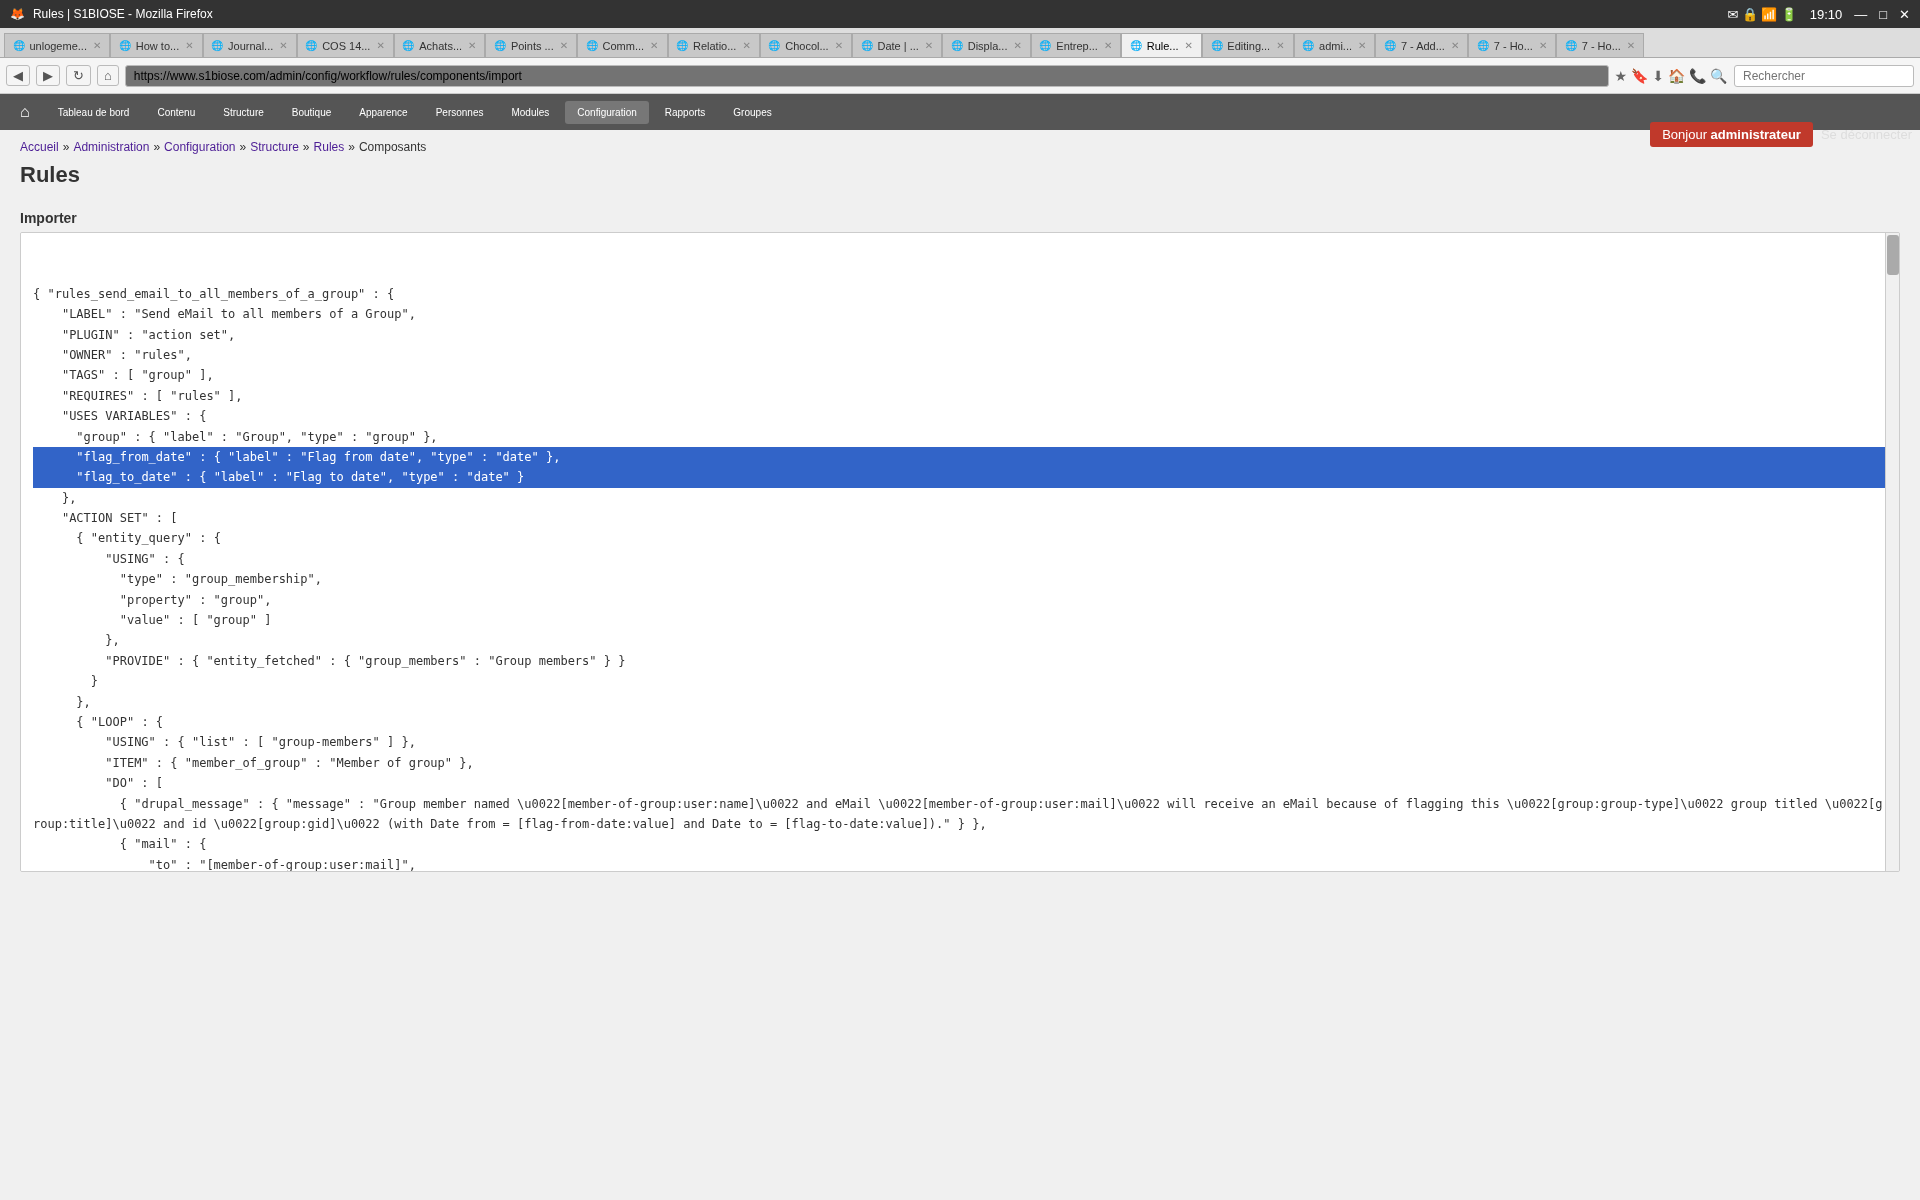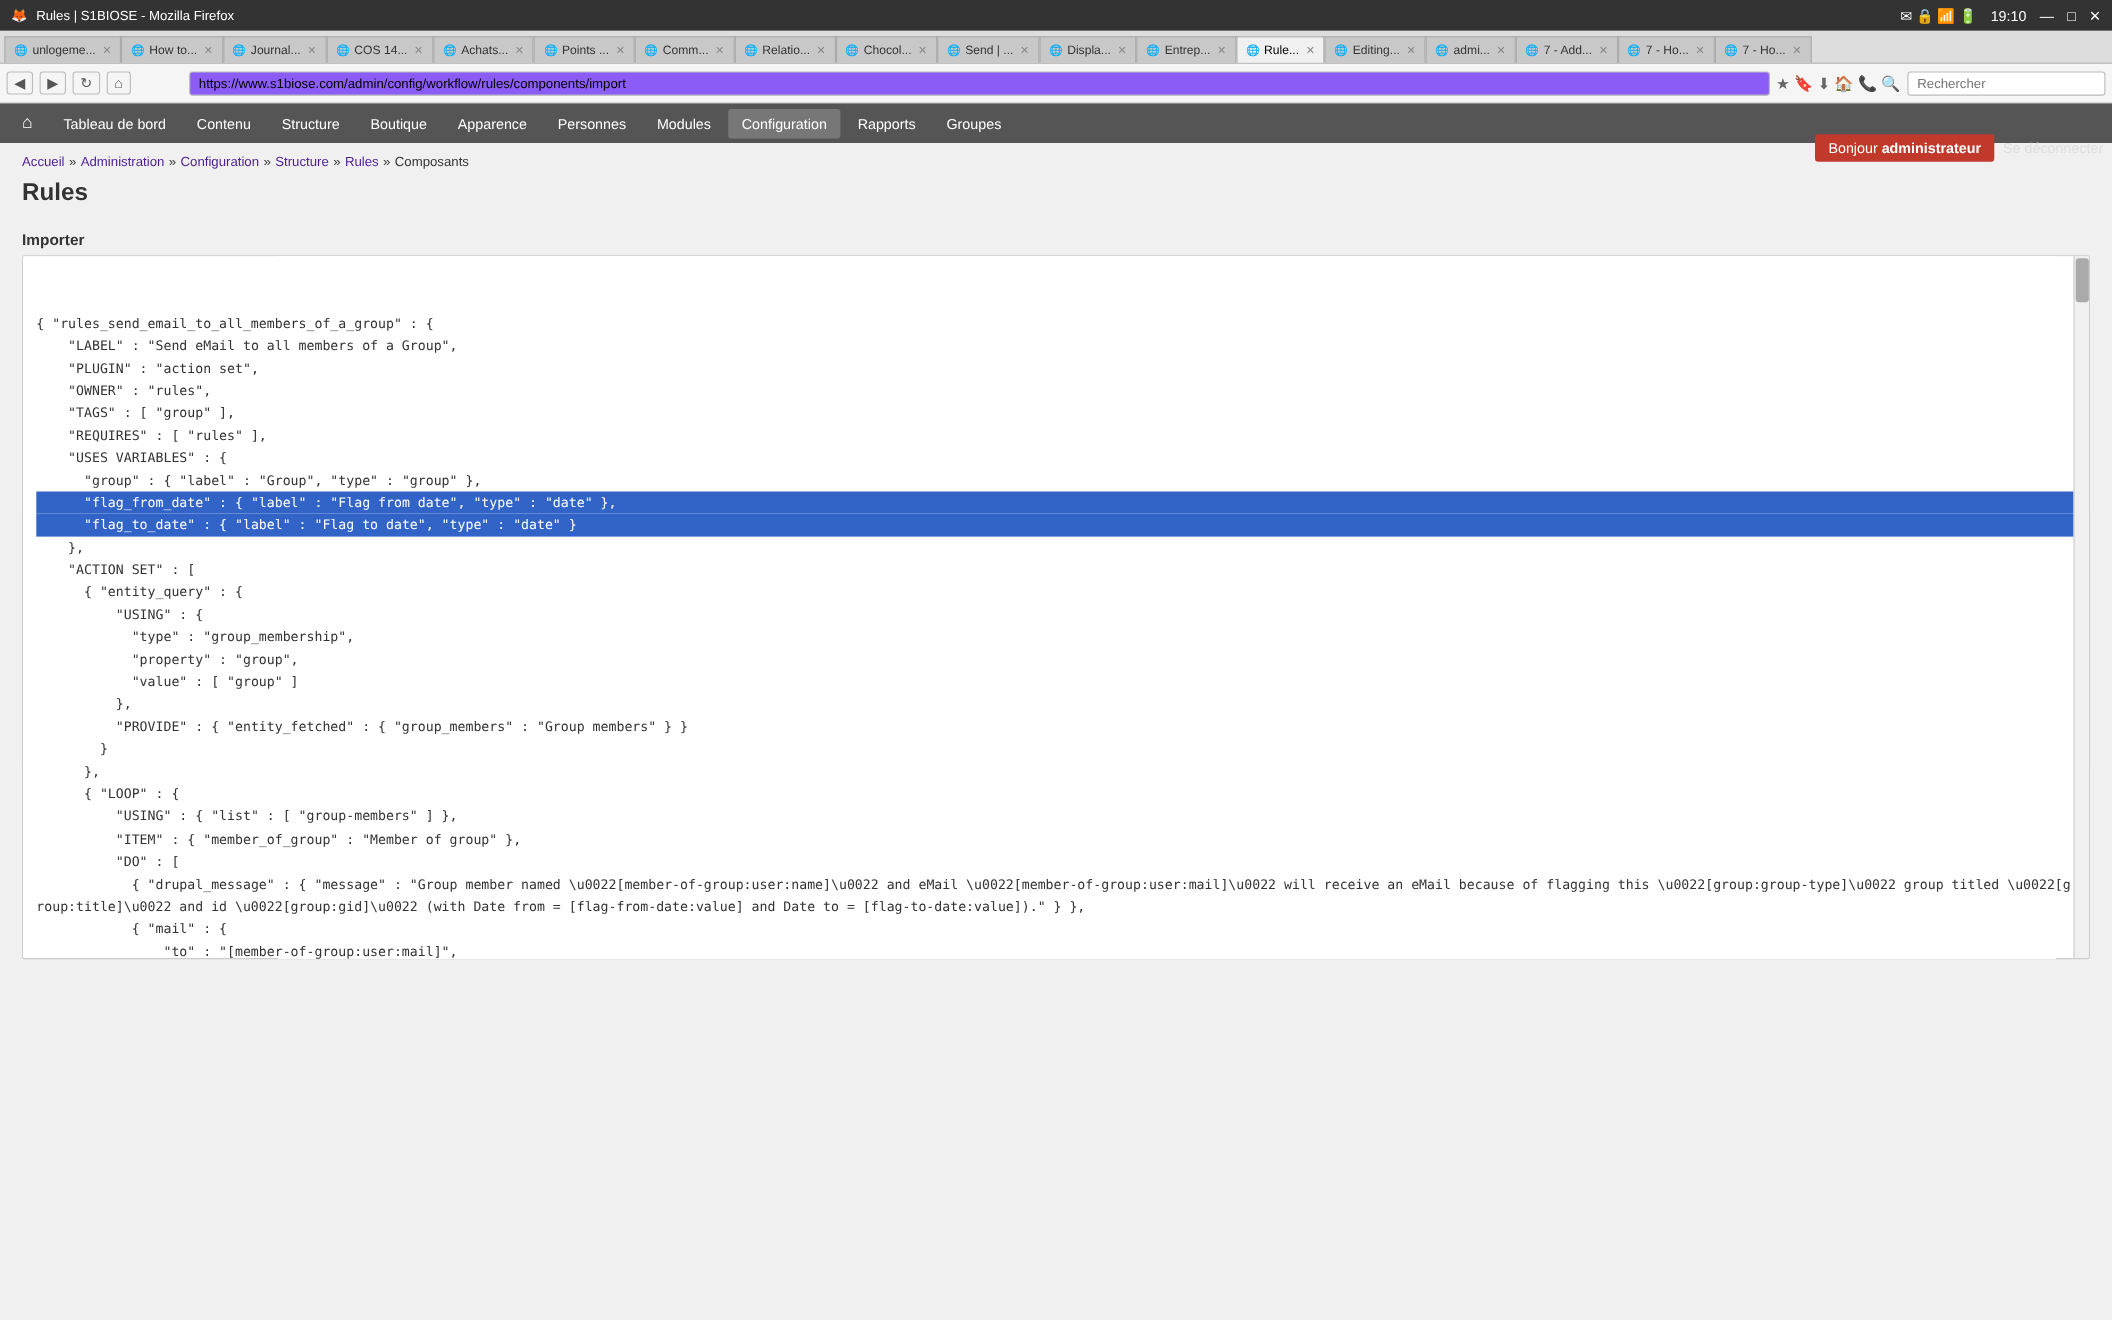--- a/index.html
+++ b/index.html
@@ -68,22 +68,21 @@
       cursor: pointer;
       font-size: 13px;
       color: #555;
     }
     .url-bar {
       flex: 1;
       border: 1px solid #bbb;
       border-radius: 3px;
       padding: 3px 8px;
       font-size: 12px;
-      background: #8b5cf6;
-      margin-left: 47px;
+      background: #737373;
     }
     .search-bar {
       border: 1px solid #bbb;
       border-radius: 3px;
       padding: 3px 8px;
       font-size: 12px;
       background: #fff;
       width: 180px;
     }
     .addr-icons { display: flex; gap: 4px; font-size: 14px; color: #666; }
@@ -93,21 +92,21 @@
       background: #555;
       display: flex;
       align-items: center;
       height: 36px;
       padding: 0 8px;
       gap: 4px;
     }
     .sitenav-item {
       color: #fff;
       padding: 6px 12px;
-      font-size: 13px;
+      font-size: 10px;
       cursor: pointer;
       border-radius: 3px;
     }
     .sitenav-item.active { background: #777; }
     .sitenav-home { font-size: 16px; }
     .sitenav-right {
       margin-left: auto;
       display: flex;
       align-items: center;
       gap: 8px;
@@ -259,21 +258,21 @@
       <span>Relatio...</span>
       <span class="tab-close">✕</span>
     </div>
     <div class="tab">
       <span style="font-size:10px">🌐</span>
       <span>Chocol...</span>
       <span class="tab-close">✕</span>
     </div>
     <div class="tab">
       <span style="font-size:10px">🌐</span>
-      <span>Send | ...</span>
+      <span>Date | ...</span>
       <span class="tab-close">✕</span>
     </div>
     <div class="tab">
       <span style="font-size:10px">🌐</span>
       <span>Displa...</span>
       <span class="tab-close">✕</span>
     </div>
     <div class="tab">
       <span style="font-size:10px">🌐</span>
       <span>Entrep...</span>

